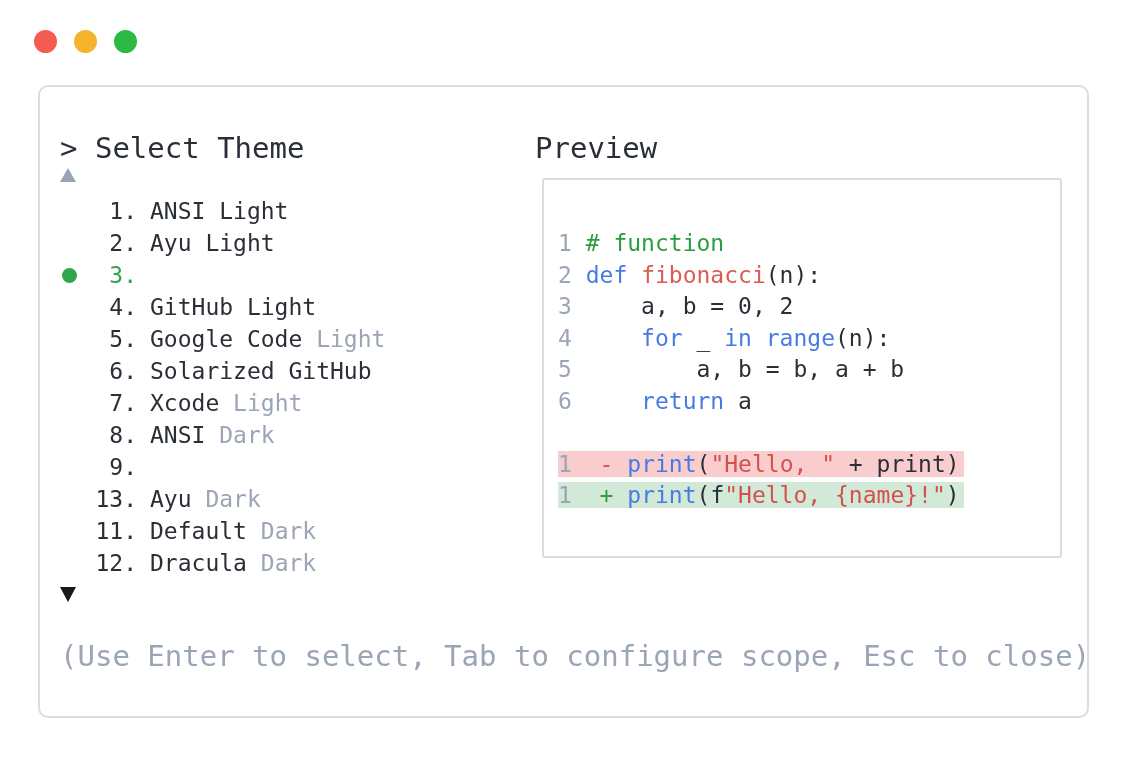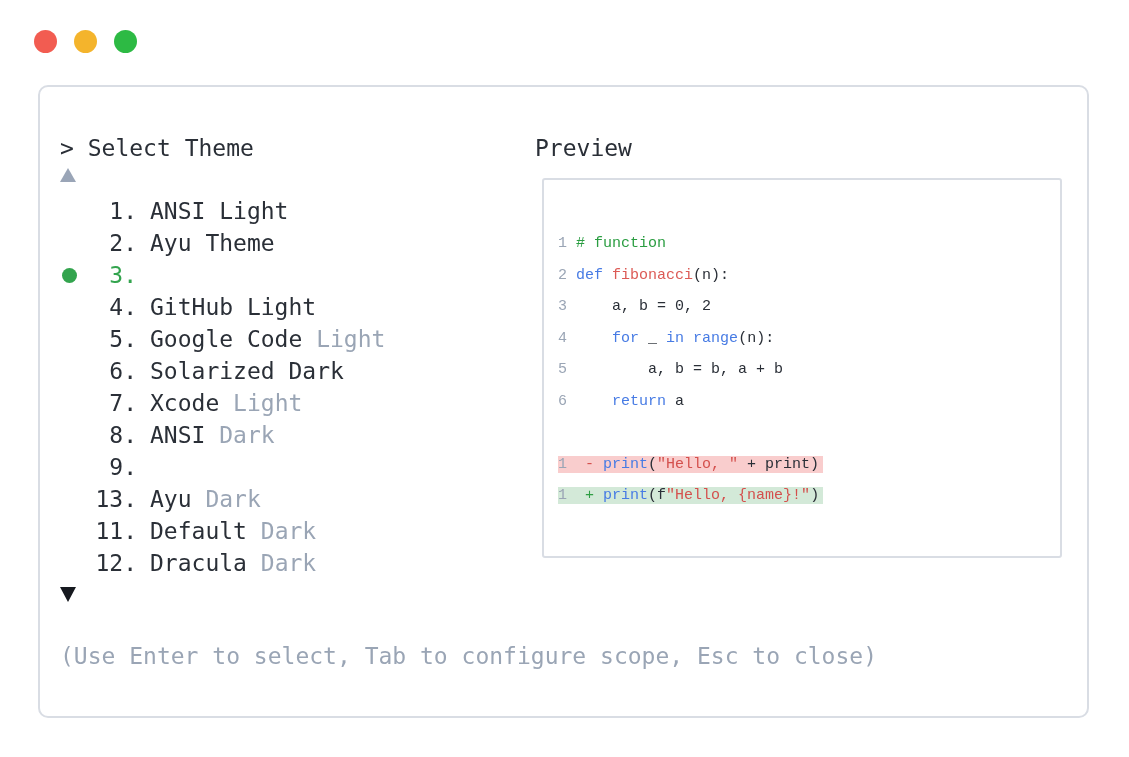--- a/index.html
+++ b/index.html
@@ -7,21 +7,21 @@
          font-family:"DejaVu Sans Mono","Liberation Mono",monospace;color:var(--text);}
   
   .traffic{position:absolute;left:34px;top:30px;display:flex;gap:17px;}
   .tdot{width:23px;height:23px;border-radius:50%;display:inline-block;}
   .tdot.red{background:var(--dot_red);}
   .tdot.yellow{background:var(--dot_yellow);}
   .tdot.green{background:var(--dot_green);}
   
   .panel{position:absolute;left:38px;top:85px;width:1047px;height:629px;
          border:2px solid var(--border);border-radius:10px;background:#fff;}
-  .mono{font-size:23px;line-height:32px;white-space:pre;}
+  .mono{font-size:29px;line-height:32px;white-space:pre;}
   .prompt{position:absolute;left:20px;top:45px;}
   .tri-up{position:absolute;left:20px;top:81px;width:0;height:0;
           border-left:8px solid transparent;border-right:8px solid transparent;
           border-bottom:14px solid var(--scroll_up);}
   .tri-down{position:absolute;left:20px;top:500px;width:0;height:0;
           border-left:8px solid transparent;border-right:8px solid transparent;
           border-top:15px solid var(--scroll_down);}
   .theme-list{position:absolute;left:20px;top:108px;}
   .trow{display:flex;align-items:center;height:32px;font-size:23px;white-space:pre;}
   .marker{width:20px;height:32px;position:relative;flex:none;}
@@ -30,21 +30,21 @@
   .num{width:57px;flex:none;text-align:right;}
   .tlabel{padding-left:13px;}
   .variant{color:var(--muted);}
   .sel .num,.sel .tname{color:var(--accent_green);}
   .hint{position:absolute;left:20px;top:553px;color:var(--muted);}
   
   .preview-label{position:absolute;left:495px;top:45px;}
   .preview-box{position:absolute;left:502px;top:91px;width:520px;height:380px;
                box-sizing:border-box;border:2px solid var(--border);border-radius:3px;
                background:#fff;overflow:hidden;}
-  .code{padding:48px 0 0 14px;font-size:15px;font-family:Liberation Mono, monospace;}
+  .code{padding:48px 0 0 14px;font-size:23px;}
   .cline{height:31.5px;line-height:31.5px;white-space:pre;}
   .ln{color:var(--muted);}
   .tk-pl{color:var(--text);}
   .tk-com{color:var(--comment_green);}
   .tk-kw{color:var(--keyword_blue);}
   .tk-fn{color:var(--name_red);}
   .tk-str{color:var(--string_red);}
   .tk-minus{color:var(--string_red);}
   .tk-plus{color:var(--diff_add_green);}
   .bg-removed{background:var(--removed_bg);padding-right:4px;}
@@ -62,25 +62,25 @@
   </div>
 
   <div class="panel">
 
     <div class="prompt mono"><span>&gt; </span><span>Select Theme</span></div>
 
     <div class="tri-up"></div>
 
     <div class="theme-list" id="theme-list">
         <div class="trow"><span class="marker"></span><span class="num">1.</span><span class="tlabel"><span class="tname">ANSI Light</span></span></div>
-        <div class="trow"><span class="marker"></span><span class="num">2.</span><span class="tlabel"><span class="tname">Ayu Theme</span></span></div>
+        <div class="trow"><span class="marker"></span><span class="num">2.</span><span class="tlabel"><span class="tname">Ayu Light</span></span></div>
         <div class="trow sel"><span class="marker"><span class="dot-sel"></span></span><span class="num">3.</span></div>
         <div class="trow"><span class="marker"></span><span class="num">4.</span><span class="tlabel"><span class="tname">GitHub Light</span></span></div>
         <div class="trow"><span class="marker"></span><span class="num">5.</span><span class="tlabel"><span class="tname">Google Code</span><span class="variant"> Light</span></span></div>
-        <div class="trow"><span class="marker"></span><span class="num">6.</span><span class="tlabel"><span class="tname">Solarized Dark</span></span></div>
+        <div class="trow"><span class="marker"></span><span class="num">6.</span><span class="tlabel"><span class="tname">Solarized GitHub</span></span></div>
         <div class="trow"><span class="marker"></span><span class="num">7.</span><span class="tlabel"><span class="tname">Xcode</span><span class="variant"> Light</span></span></div>
         <div class="trow"><span class="marker"></span><span class="num">8.</span><span class="tlabel"><span class="tname">ANSI</span><span class="variant"> Dark</span></span></div>
         <div class="trow"><span class="marker"></span><span class="num">9.</span></div>
         <div class="trow"><span class="marker"></span><span class="num">13.</span><span class="tlabel"><span class="tname">Ayu</span><span class="variant"> Dark</span></span></div>
         <div class="trow"><span class="marker"></span><span class="num">11.</span><span class="tlabel"><span class="tname">Default</span><span class="variant"> Dark</span></span></div>
         <div class="trow"><span class="marker"></span><span class="num">12.</span><span class="tlabel"><span class="tname">Dracula</span><span class="variant"> Dark</span></span></div>
       </div>
 
     <div class="tri-down"></div>
 

